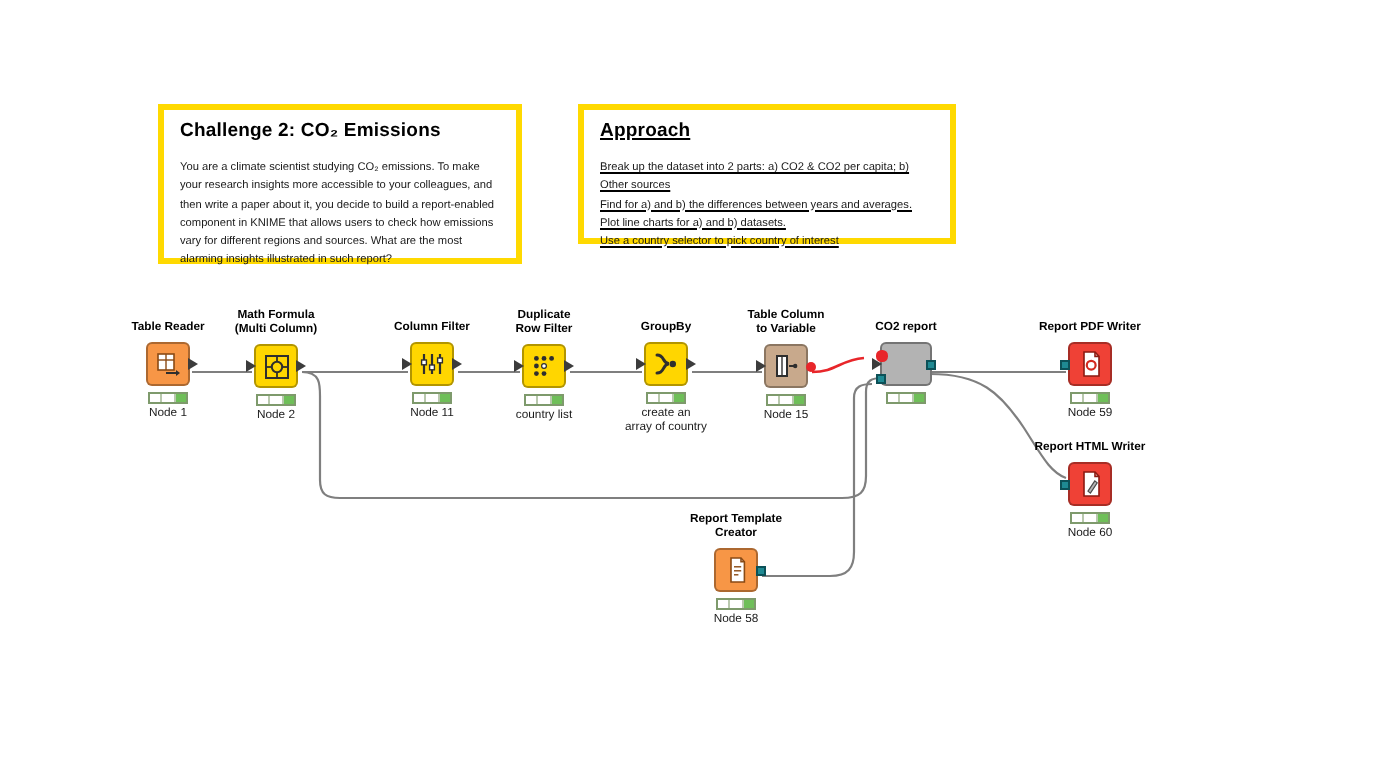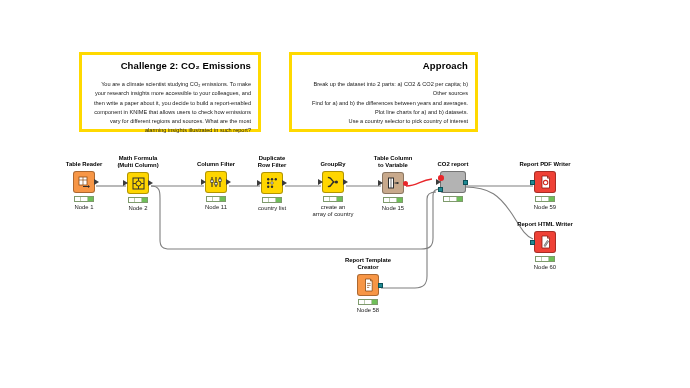--- a/index.html
+++ b/index.html
@@ -18,39 +18,38 @@
     overflow: hidden;
   }
 
   
   .annotation {
     position: absolute;
     background: #ffffff;
     border: 3px solid #ffd900;
     box-sizing: border-box;
     padding: 6px 7px 7px 8px;
-    text-align: right;
   }
   .annotation-title {
     font-size: 9.5px;
     font-weight: bold;
     color: #000000;
     letter-spacing: 0.1px;
     margin: 0 0 9px 0;
     line-height: 1.1;
   }
   .annotation-body {
     font-size: 5.6px;
     color: #1a1a1a;
     line-height: 1.62;
     margin: 0;
     white-space: pre-line;
   }
   #annotation-challenge { left: 79px; top: 52px; width: 182px; height: 80px; }
-  #annotation-approach  { left: 289px; top: 52px; width: 189px; height: 80px; }
+  #annotation-approach  { left: 289px; top: 52px; width: 189px; height: 70px; text-decoration: underline; }
 
   
   #wires {
     position: absolute;
     left: 0; top: 0;
     width: 690px; height: 388px;
     pointer-events: none;
   }
 
   

